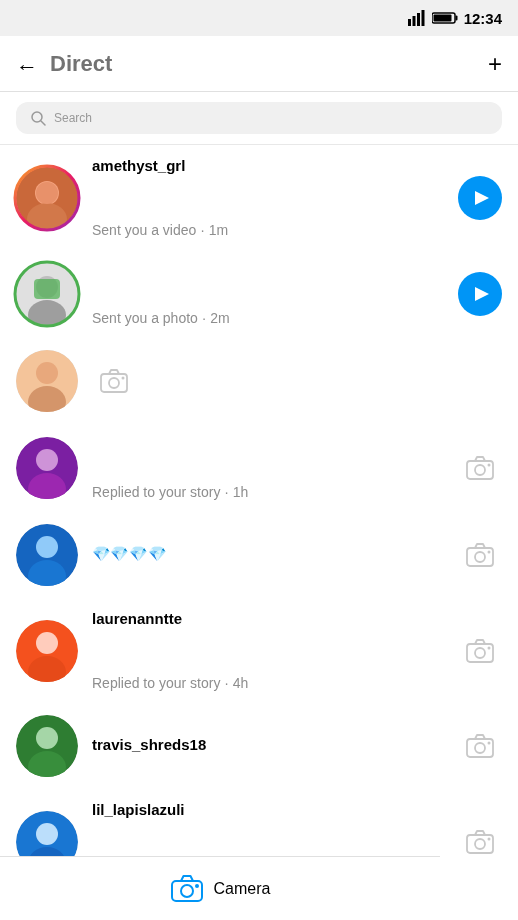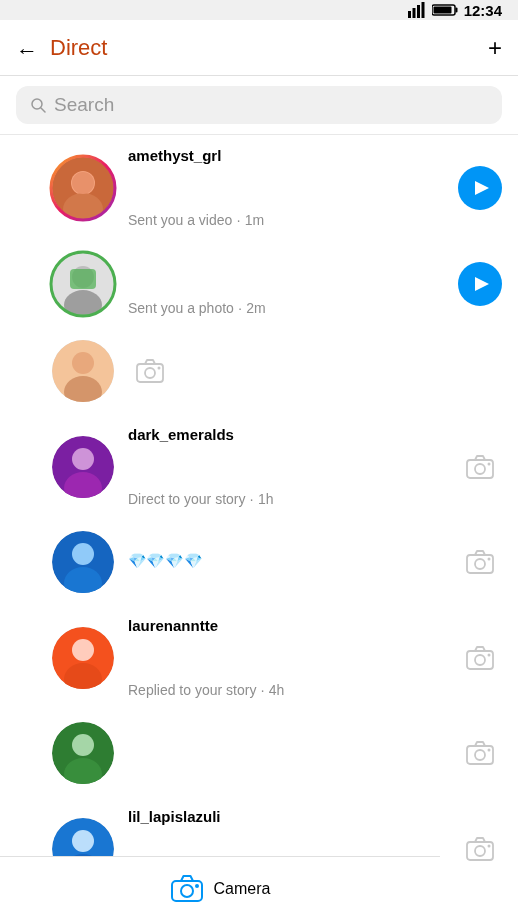--- a/index.html
+++ b/index.html
@@ -8,21 +8,21 @@
       width: 518px;
       min-height: 920px;
       background: #fff;
       font-family: -apple-system, BlinkMacSystemFont, 'Segoe UI', sans-serif;
       overflow-x: hidden;
     }
 
     
     .status-bar {
       background: #f0f0f0;
-      height: 20px;
+      height: 36px;
       display: flex;
       align-items: center;
       justify-content: flex-end;
       padding-right: 16px;
       gap: 6px;
     }
     .status-bar .time {
       font-size: 15px;
       font-weight: 600;
       color: #000;
@@ -38,22 +38,22 @@
       border-bottom: 1px solid #e0e0e0;
     }
     .header .back-btn {
       font-size: 22px;
       cursor: pointer;
       margin-right: 12px;
       color: #000;
     }
     .header .title {
       font-size: 22px;
-      font-weight: 400;
-      color: #c2410c;
+      font-weight: 700;
+      color: #737373;
       flex: 1;
     }
     .header .add-btn {
       font-size: 24px;
       font-weight: 300;
       color: #000;
       cursor: pointer;
     }
 
     
@@ -67,32 +67,31 @@
       border-radius: 12px;
       display: flex;
       align-items: center;
       padding: 8px 14px;
       gap: 8px;
     }
     .search-input-wrapper input {
       background: transparent;
       border: none;
       outline: none;
-      font-size: 19px;
+      font-size: 12px;
       color: #0f766e;
       flex: 1;
     }
     .search-input-wrapper input::placeholder {
       color: #999;
     }
 
     
     .message-list {
       background: #fff;
-      padding-left: 36px;
     }
     .message-item {
       display: flex;
       align-items: center;
       padding: 12px 16px;
       gap: 14px;
       cursor: pointer;
     }
 
     
@@ -312,22 +311,21 @@
     <div class="avatar-wrapper">
       <div class="avatar">
         <svg width="62" height="62" viewBox="0 0 62 62">
             <circle cx="31" cy="31" r="31" fill="#7b1fa2"></circle>
             <ellipse cx="31" cy="23" rx="11" ry="11" fill="#ce93d8"></ellipse>
             <ellipse cx="31" cy="52" rx="19" ry="16" fill="#9c27b0"></ellipse>
           </svg>
       </div>
     </div>
     <div class="message-content">
-      <div class="message-username">dark_emeralds</div>
-      <div class="message-preview">Direct to your story · 1h</div>
+      <div class="message-preview">Replied to your story · 1h</div>
     </div>
     <div class="action-icon">
       <svg width="28" height="24" viewBox="0 0 28 24" fill="none">
         <rect x="1" y="5" width="26" height="18" rx="3" stroke="#c8c8c8" stroke-width="1.8"></rect>
         <circle cx="14" cy="14" r="5" stroke="#c8c8c8" stroke-width="1.8"></circle>
         <path d="M9 5l2-4h6l2 4" stroke="#c8c8c8" stroke-width="1.8" stroke-linejoin="round"></path>
         <circle cx="23" cy="9" r="1.5" fill="#c8c8c8"></circle>
       </svg>
     </div>
   </div>
@@ -383,20 +381,21 @@
     <div class="avatar-wrapper">
       <div class="avatar">
         <svg width="62" height="62" viewBox="0 0 62 62">
             <circle cx="31" cy="31" r="31" fill="#2e7d32"></circle>
             <ellipse cx="31" cy="23" rx="11" ry="11" fill="#a5d6a7"></ellipse>
             <ellipse cx="31" cy="52" rx="19" ry="16" fill="#388e3c"></ellipse>
           </svg>
       </div>
     </div>
     <div class="message-content">
+      <div class="message-username">travis_shreds18</div>
     </div>
     <div class="action-icon">
       <svg width="28" height="24" viewBox="0 0 28 24" fill="none">
         <rect x="1" y="5" width="26" height="18" rx="3" stroke="#c8c8c8" stroke-width="1.8"></rect>
         <circle cx="14" cy="14" r="5" stroke="#c8c8c8" stroke-width="1.8"></circle>
         <path d="M9 5l2-4h6l2 4" stroke="#c8c8c8" stroke-width="1.8" stroke-linejoin="round"></path>
         <circle cx="23" cy="9" r="1.5" fill="#c8c8c8"></circle>
       </svg>
     </div>
   </div>

